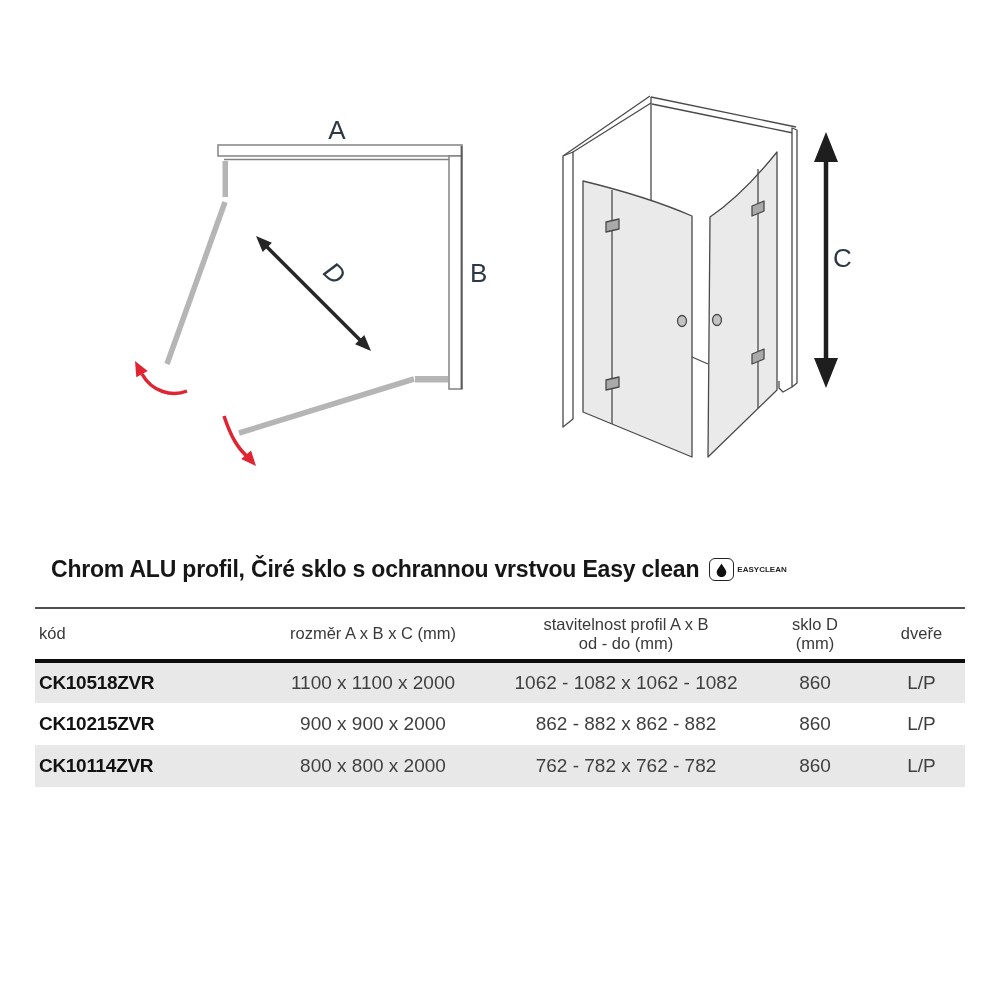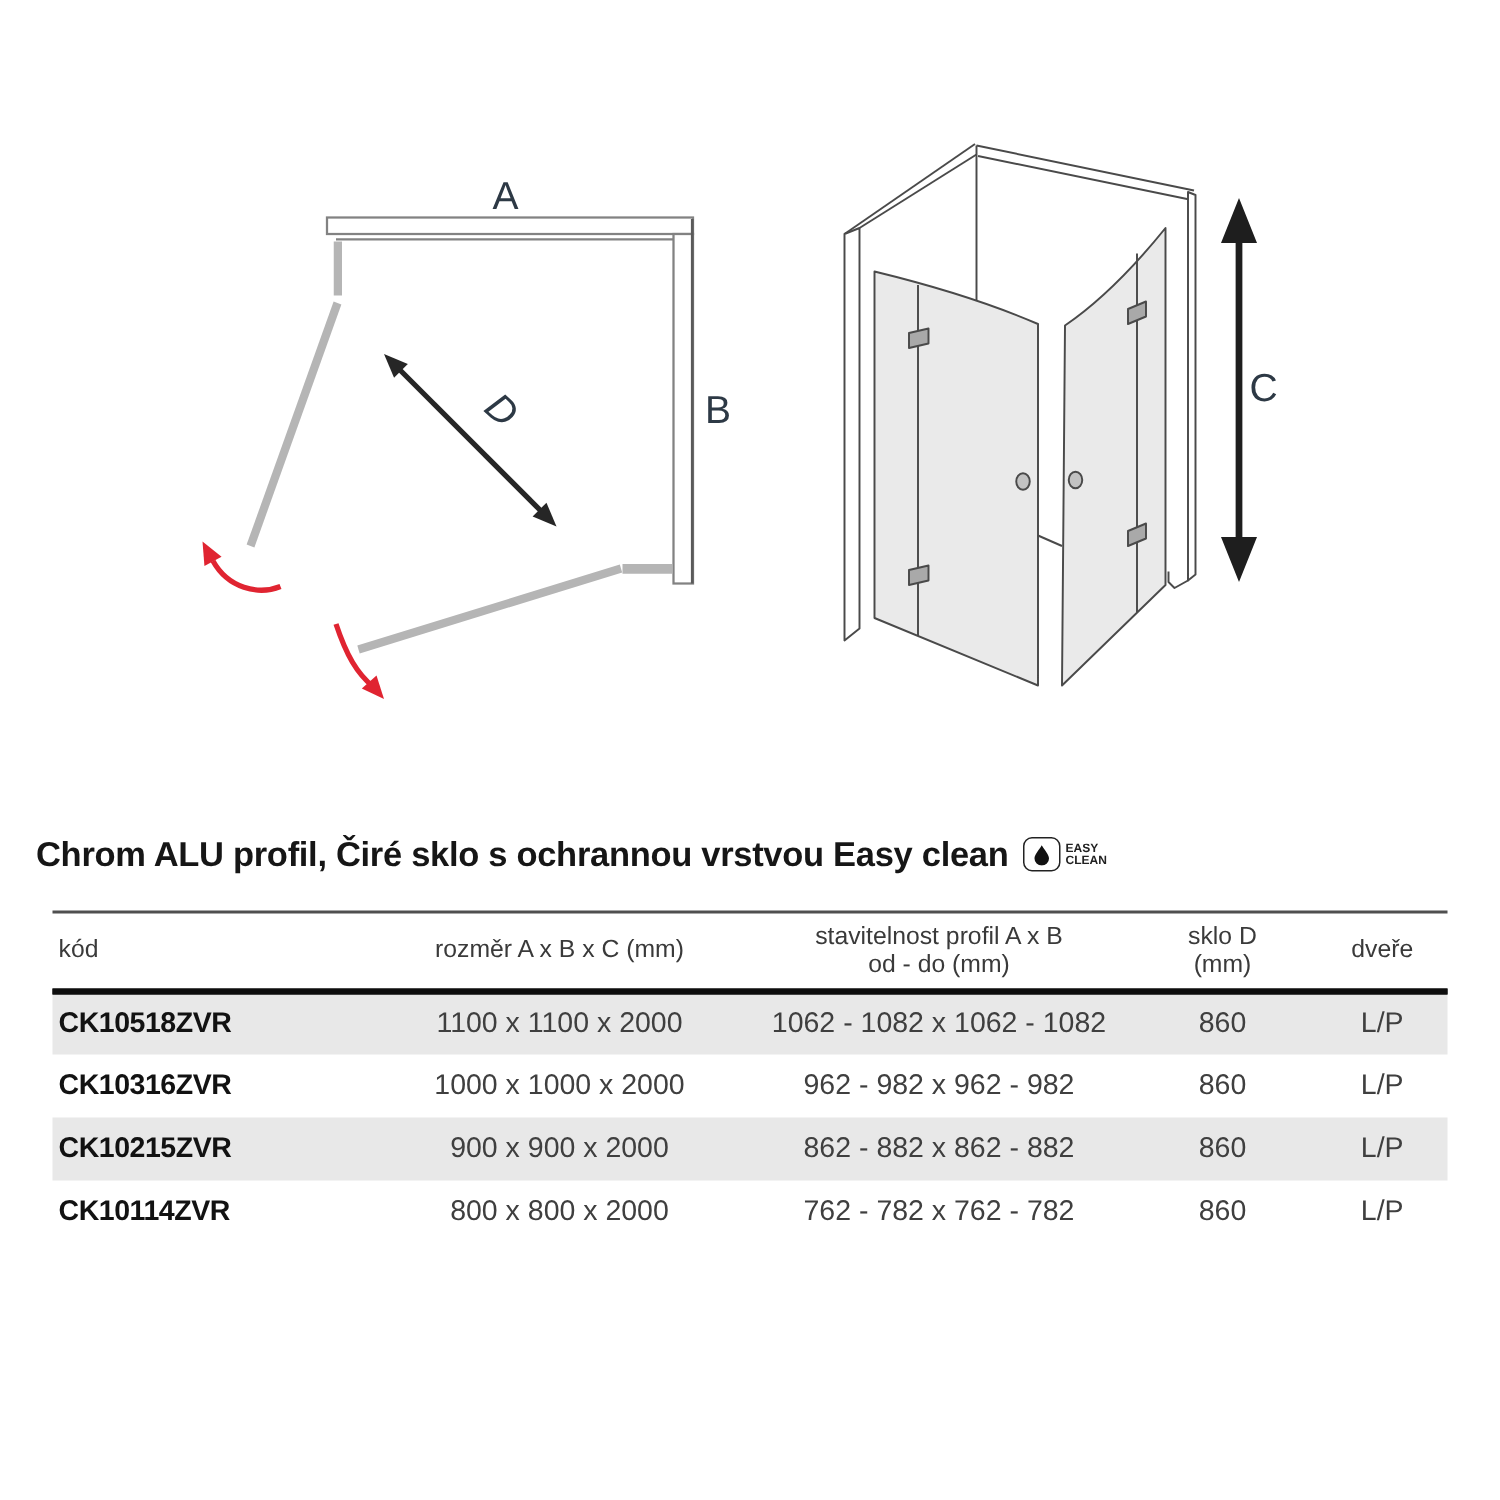--- a/index.html
+++ b/index.html
@@ -6,26 +6,26 @@
   html,body { width:1000px; height:1000px; background:#ffffff;
     font-family:"Liberation Sans","DejaVu Sans",sans-serif; }
   .page { position:relative; width:1000px; height:1000px; background:#fff; overflow:hidden; }
 
   
   .plan-svg { position:absolute; left:100px; top:80px; }
   .iso-svg  { position:absolute; left:540px; top:80px; }
   .dim-label { font-size:26px; fill:#2d3945; font-family:"Liberation Sans","DejaVu Sans",sans-serif; }
 
   
-  .title-row { position:absolute; left:24px; top:556px; width:930px;
+  .title-row { position:absolute; left:51px; top:556px; width:930px;
     display:flex; align-items:center; }
   .page-title { font-size:23px; font-weight:bold; color:#161616; letter-spacing:-0.2px; white-space:nowrap; }
   .ec-badge { margin-left:10px; width:25px; height:23px; border:1.7px solid #222;
     border-radius:6px; display:flex; align-items:center; justify-content:center; flex:0 0 auto; }
-  .ec-text { margin-left:3px; display:flex; flex-direction:column; justify-content:space-between; }
+  .ec-text { margin-left:3px; display:flex; flex-direction:row; justify-content:space-between; }
   .ec-text span { font-size:8px; line-height:8px; font-weight:600; color:#222; letter-spacing:0; }
 
   
   .spec-table { position:absolute; left:35px; top:607px; width:930px;
     border-collapse:collapse; table-layout:fixed; }
   .spec-table col.c-code   { width:205px; }
   .spec-table col.c-size   { width:266px; }
   .spec-table col.c-adjust { width:240px; }
   .spec-table col.c-entry  { width:138px; }
   .spec-table col.c-doors  { width:81px;  }
@@ -167,27 +167,20 @@
     </thead>
     <tbody>
       <tr>
         <td class="col-code">CK10518ZVR</td>
         <td class="col-size">1100 x 1100 x 2000</td>
         <td class="col-adjust">1062 - 1082 x 1062 - 1082</td>
         <td class="col-entry">860</td>
         <td class="col-doors">L/P</td>
       </tr>
       <tr>
-        <td class="col-code">CK10316ZVR</td>
-        <td class="col-size">1000 x 1000 x 2000</td>
-        <td class="col-adjust">962 - 982 x 962 - 982</td>
-        <td class="col-entry">860</td>
-        <td class="col-doors">L/P</td>
-      </tr>
-      <tr>
         <td class="col-code">CK10215ZVR</td>
         <td class="col-size">900 x 900 x 2000</td>
         <td class="col-adjust">862 - 882 x 862 - 882</td>
         <td class="col-entry">860</td>
         <td class="col-doors">L/P</td>
       </tr>
       <tr>
         <td class="col-code">CK10114ZVR</td>
         <td class="col-size">800 x 800 x 2000</td>
         <td class="col-adjust">762 - 782 x 762 - 782</td>

